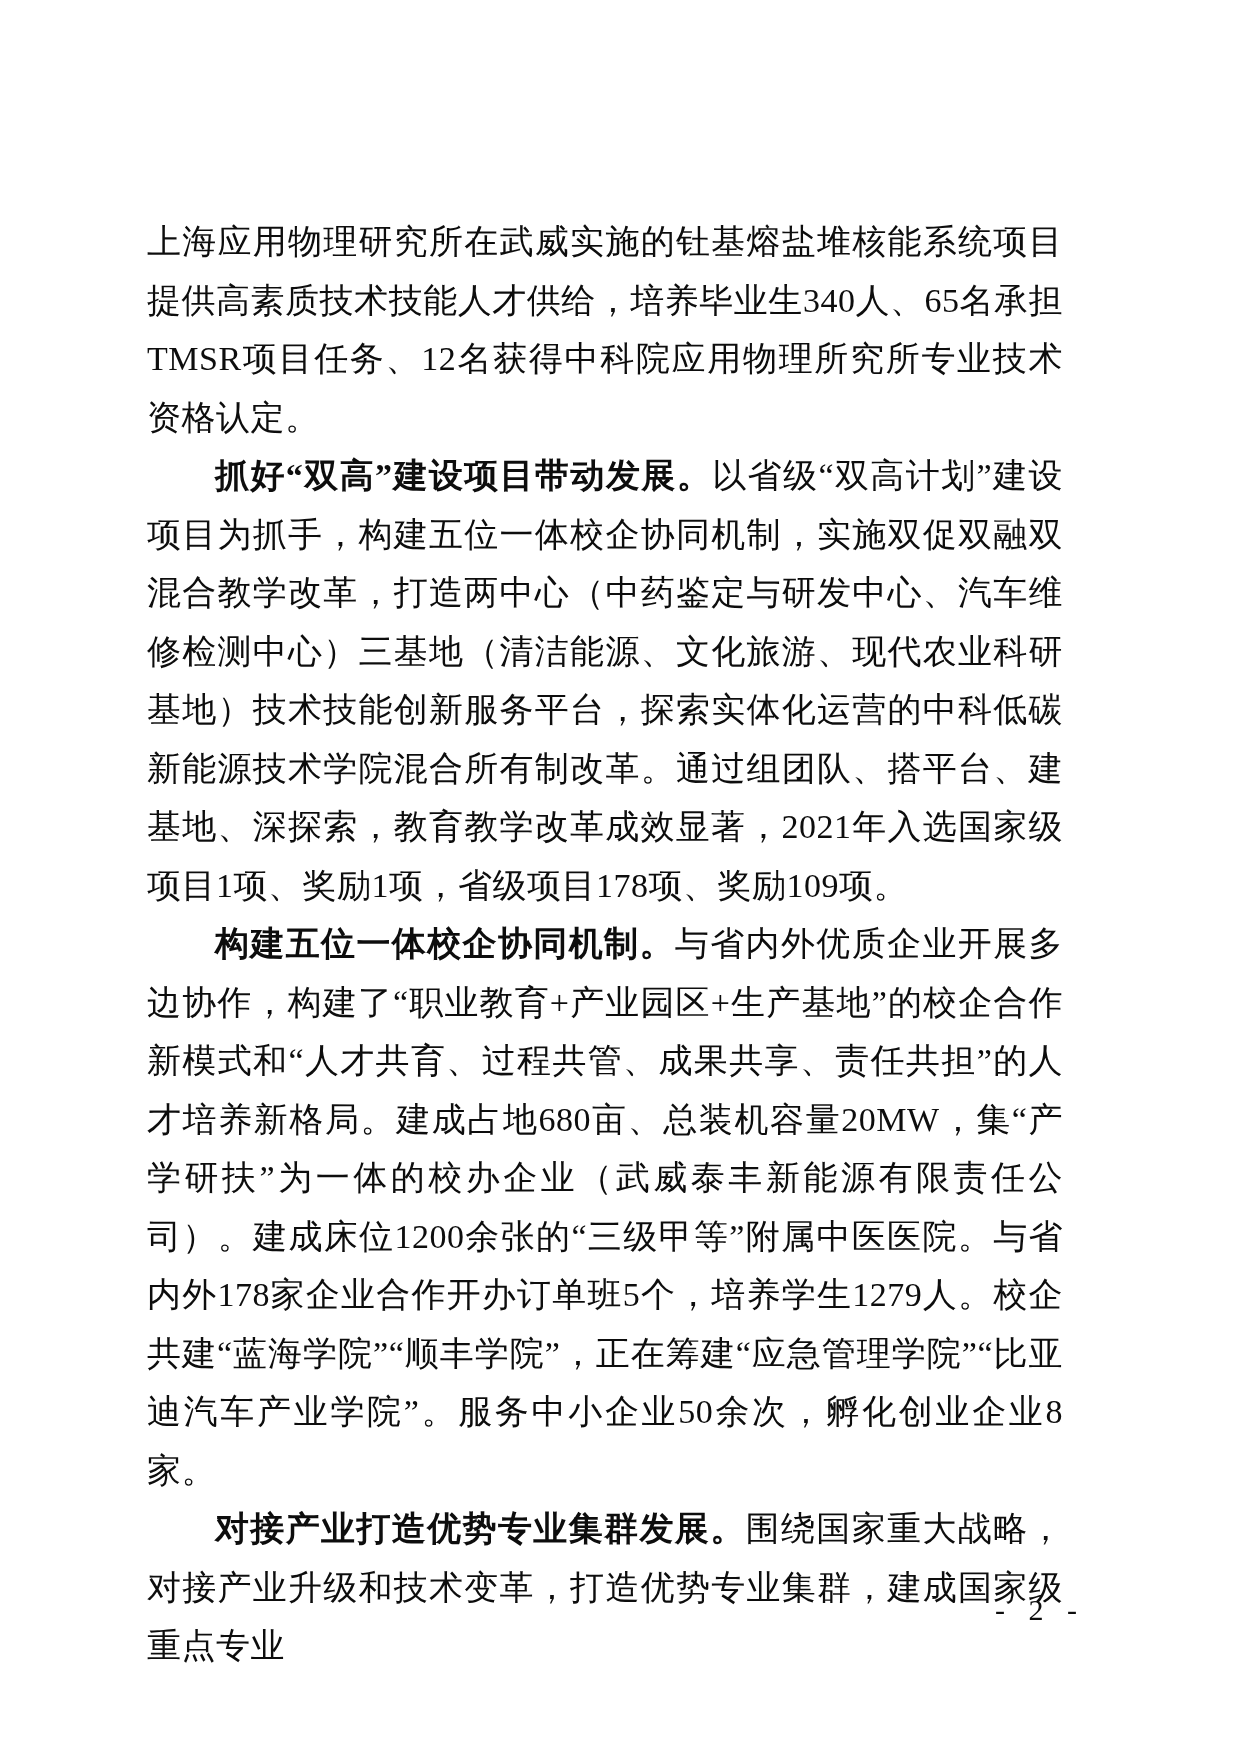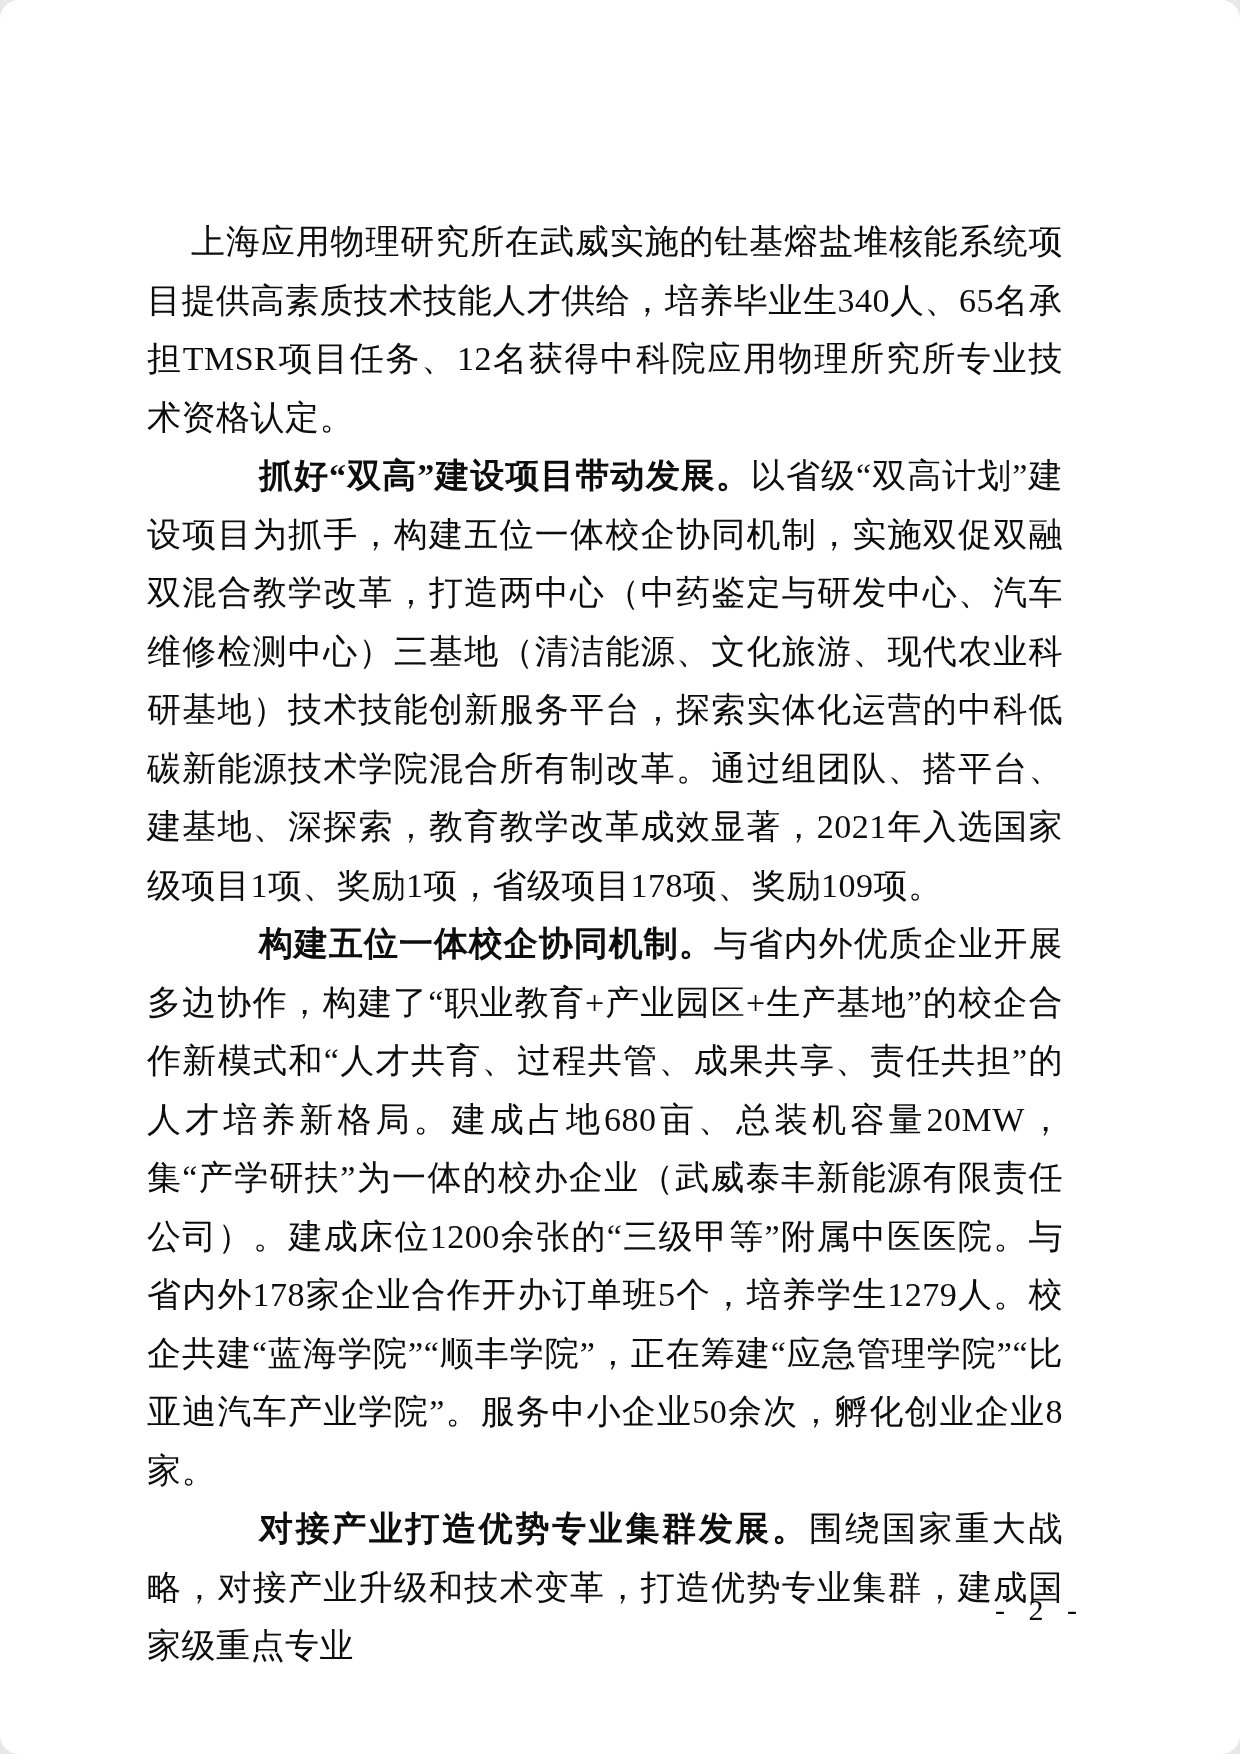--- a/index.html
+++ b/index.html
@@ -9,21 +9,20 @@
   }
   .page {
     position: relative;
     width: 1240px;
     height: 1754px;
     margin: 0 auto;
     background: #ffffff;
     overflow: hidden;
     font-family: "Liberation Serif", "DejaVu Serif", serif;
     color: #0d0d0d;
-    border-radius: 19px;
   }
   .text-block {
     position: absolute;
     left: 147px;
     top: 213px;
     width: 916px;
     font-size: 34px;
     line-height: 58.5px;
     text-align: justify;
     text-justify: inter-ideograph;
@@ -32,21 +31,20 @@
   .para {
     margin: 0;
     padding: 0;
     text-indent: 2em;
   }
   .para.no-indent {
     text-indent: 0;
   }
   .lead {
     font-weight: 700;
-    margin-left: 44px;
   }
   .page-number {
     position: absolute;
     top: 1593px;
     left: 985px;
     width: 110px;
     text-align: center;
     font-size: 30px;
     letter-spacing: 8px;
     white-space: nowrap;

